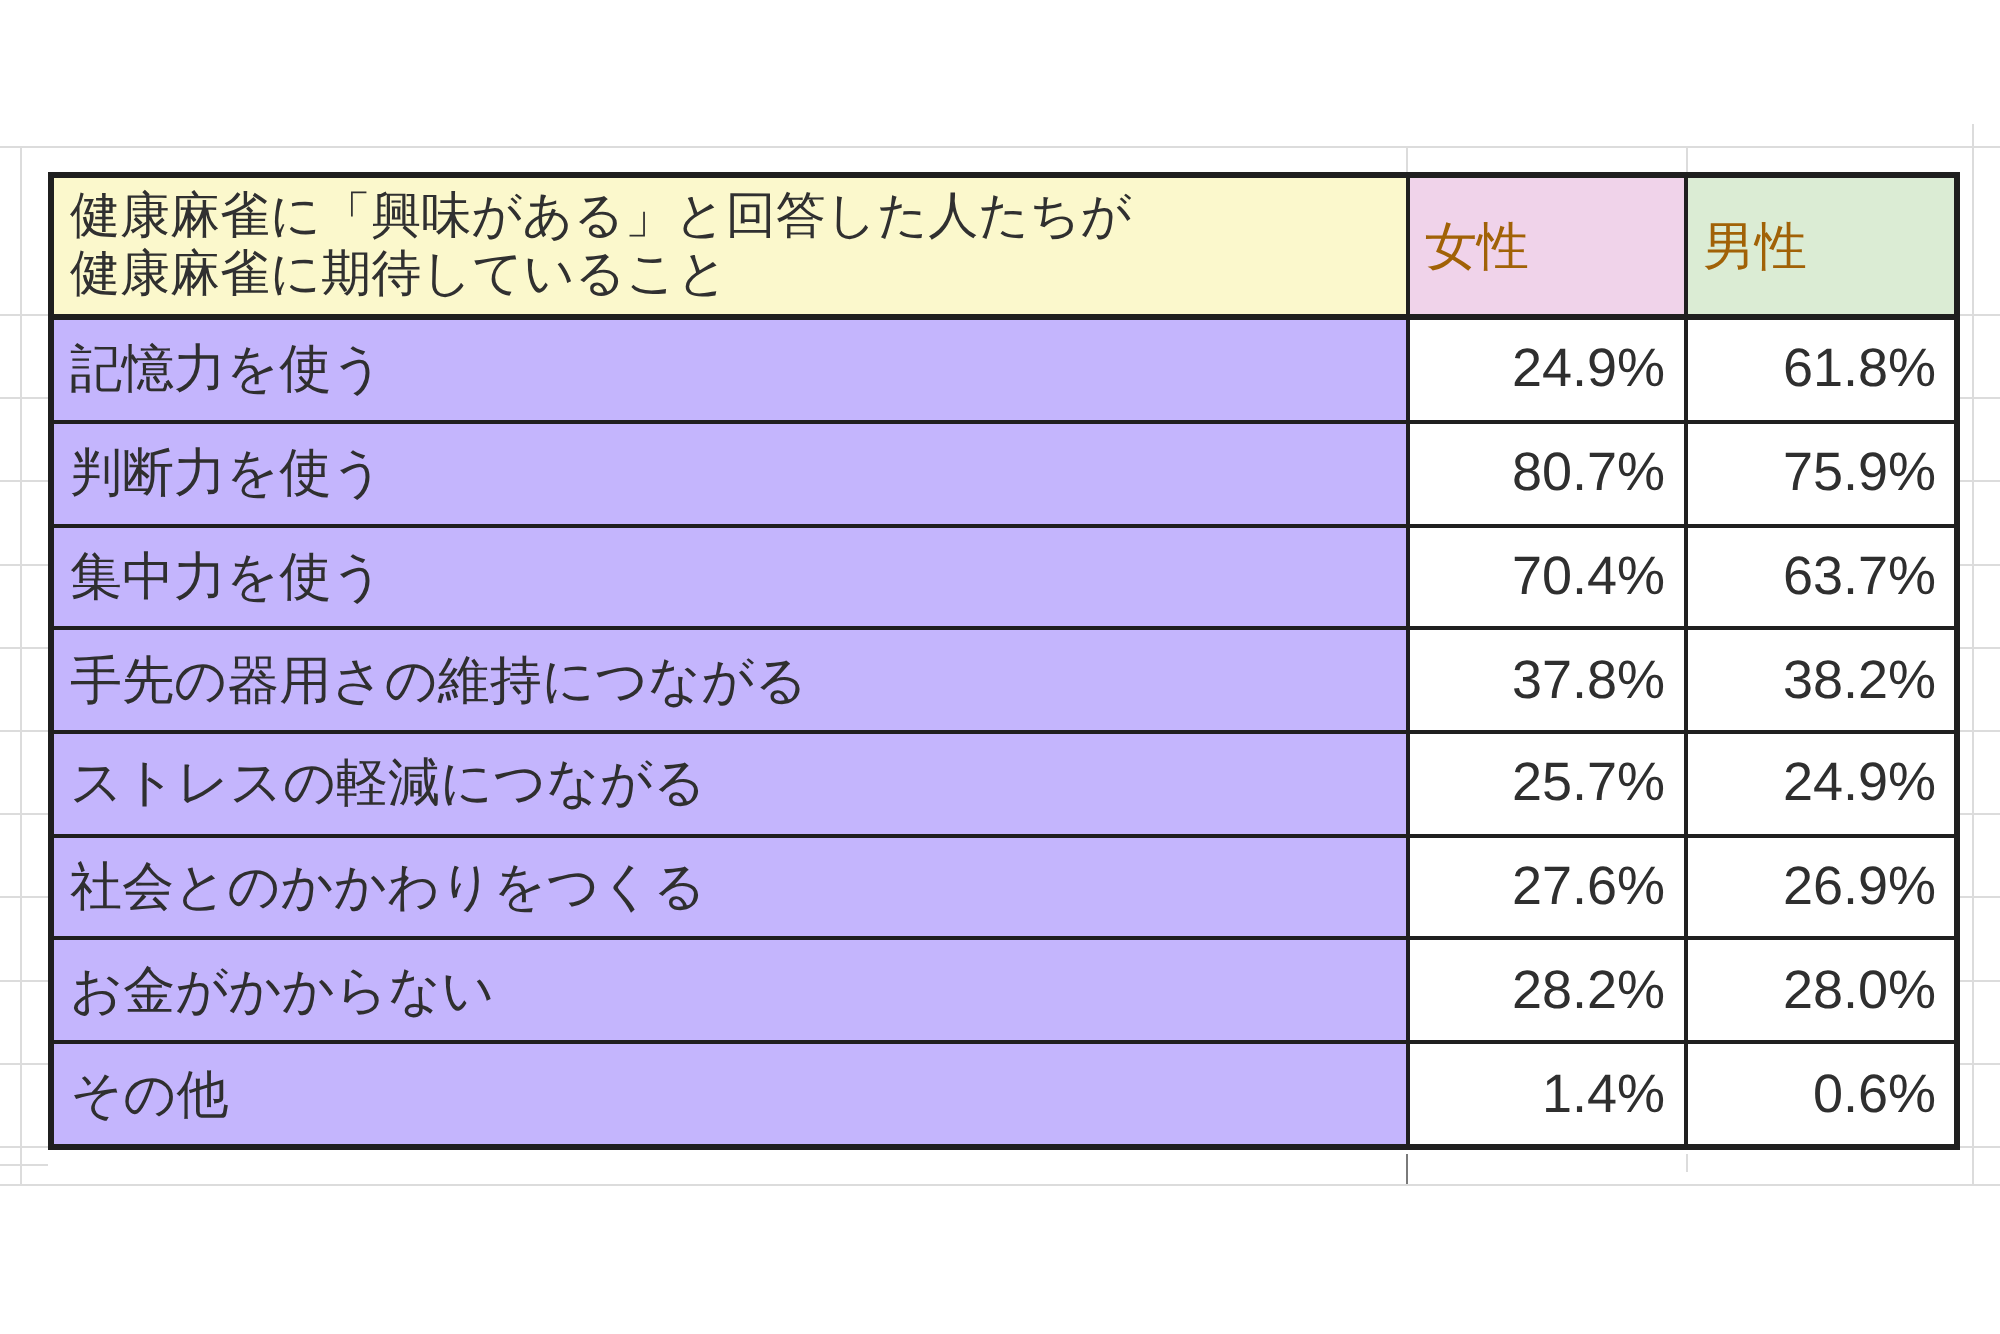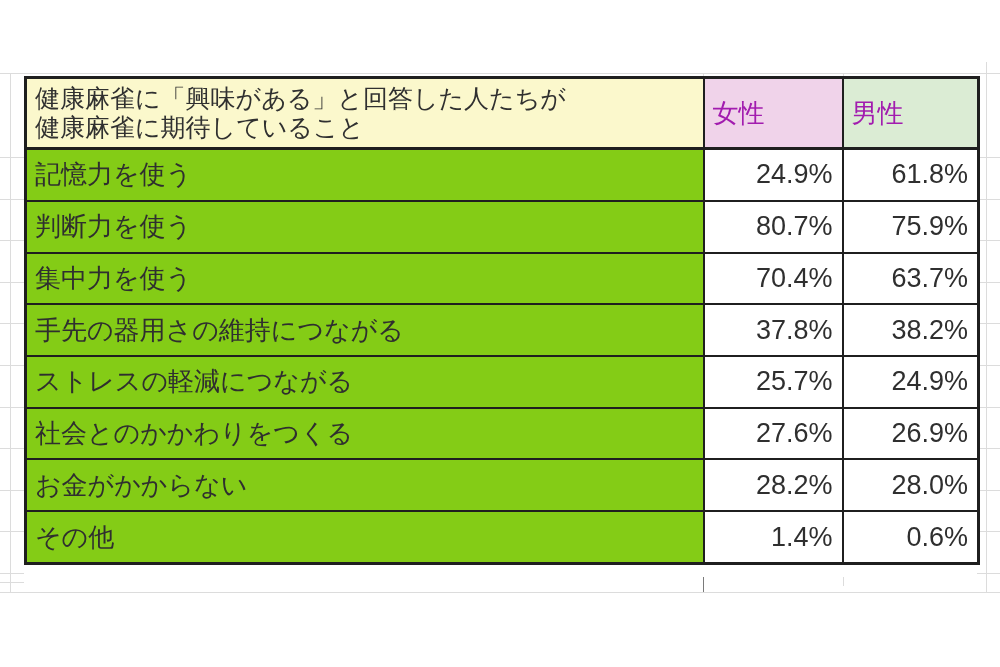--- a/index.html
+++ b/index.html
@@ -27,21 +27,21 @@
   .gl-strip-left, .gl-strip-right {
     position: absolute; top: 157px; height: 418px; background:
       repeating-linear-gradient(to bottom, #dcdcdc 0, #dcdcdc 1px, transparent 1px, transparent 41.6px);
   }
   .gl-strip-left  { left: 0;    width: 24px; }
   .gl-strip-right { left: 977px; width: 23px; }
 
   
   table.main {
     position: absolute;
-    left: 24px; top: 76px;
+    left: 24px; top: 86px;
     width: 953px; height: 489px;
     border-collapse: collapse;
     table-layout: fixed;
   }
   table.main td {
     border: 2px solid #1f1f1f;
     vertical-align: middle;
     overflow: hidden;
     white-space: nowrap;
   }
@@ -55,27 +55,27 @@
     line-height: 29px;
     padding-left: 8px;
     color: #303030;
   }
   td.col-female-cell { background: #F0D3EA; }
   td.col-male-cell   { background: #DBECD4; }
   td.col-head {
     font-size: 26px;
     padding-left: 8px;
     text-align: left;
-    color: #a21caf;
+    color: #a16207;
   }
   td.label-cell {
     font-size: 26px;
     padding-left: 8px;
     text-align: left;
-    background: #84cc16;
+    background: #c4b5fd;
   }
   td.value-cell {
     font-size: 27px;
     padding-right: 9px;
     text-align: right;
     background: #ffffff;
   }
 </style>
 </head>
 <body>

